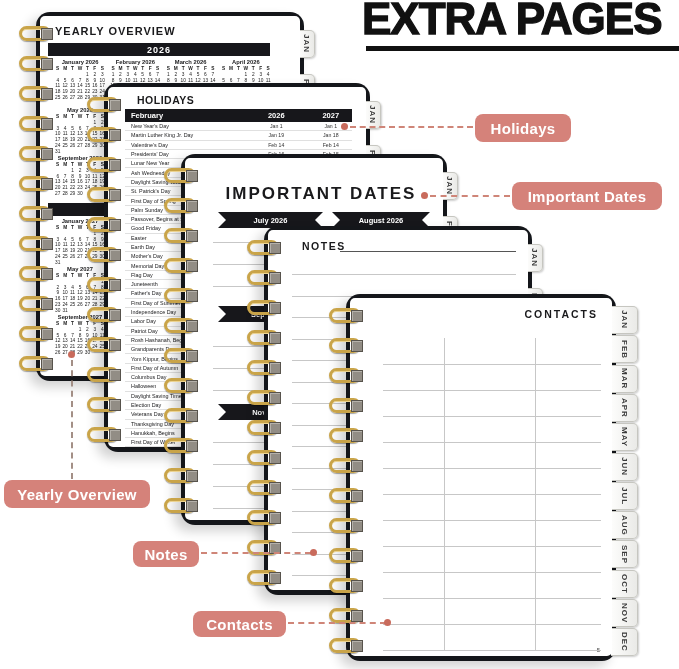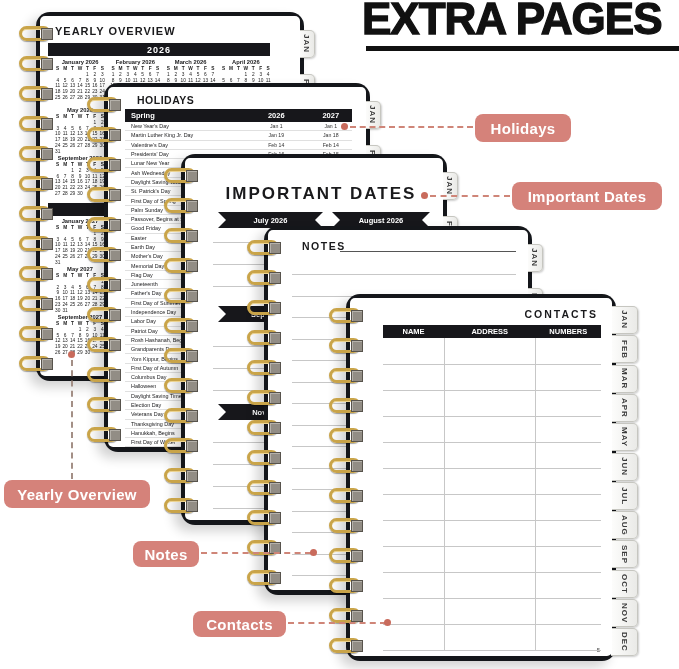--- a/index.html
+++ b/index.html
@@ -1532,21 +1532,21 @@
 
   <div class="page" style="left:108px;top:87px;width:258px;height:360px;z-index:2">
     <div class="cover"></div>
     <div class="tabs" data-count="2">
         <div class="tab" style="top: 14px;">JAN</div>
         <div class="tab" style="top: 58px;">FEB</div>
       </div>
     <div class="paper">
       <div class="hol-title">HOLIDAYS</div>
       <div class="hol-head">
-        <span class="c0">Spring</span>
+        <span class="c0">February</span>
         <span class="c1">2026</span>
         <span class="c2">2027</span>
       </div>
       <div class="hol-rows" id="holiday-rows">
           <div class="hrow">
             <div class="hname">New Year's Day</div>
             <div class="hdate">Jan 1</div>
             <div class="hdate">Jan 1</div>
           </div>
           <div class="hrow">
@@ -1838,25 +1838,20 @@
         <div class="tab" style="top: 154.5px;">JUN</div>
         <div class="tab" style="top: 183.8px;">JUL</div>
         <div class="tab" style="top: 213.1px;">AUG</div>
         <div class="tab" style="top: 242.4px;">SEP</div>
         <div class="tab" style="top: 271.7px;">OCT</div>
         <div class="tab" style="top: 301px;">NOV</div>
         <div class="tab" style="top: 330.3px;">DEC</div>
       </div>
     <div class="paper" id="p5paper">
       <div class="co-title">CONTACTS</div>
-      <div class="co-head">
-        <span class="c0">NAME</span>
-        <span class="c1">ADDRESS</span>
-        <span class="c2">NUMBERS</span>
-      </div>
       <div class="pagenum">5</div>
     <div class="rline" style="left: 33px; width: 218px; top: 66px;"></div>
         <div class="rline" style="left: 33px; width: 218px; top: 92px;"></div>
         <div class="rline" style="left: 33px; width: 218px; top: 118px;"></div>
         <div class="rline" style="left: 33px; width: 218px; top: 144px;"></div>
         <div class="rline" style="left: 33px; width: 218px; top: 170px;"></div>
         <div class="rline" style="left: 33px; width: 218px; top: 196px;"></div>
         <div class="rline" style="left: 33px; width: 218px; top: 222px;"></div>
         <div class="rline" style="left: 33px; width: 218px; top: 248px;"></div>
         <div class="rline" style="left: 33px; width: 218px; top: 274px;"></div>

